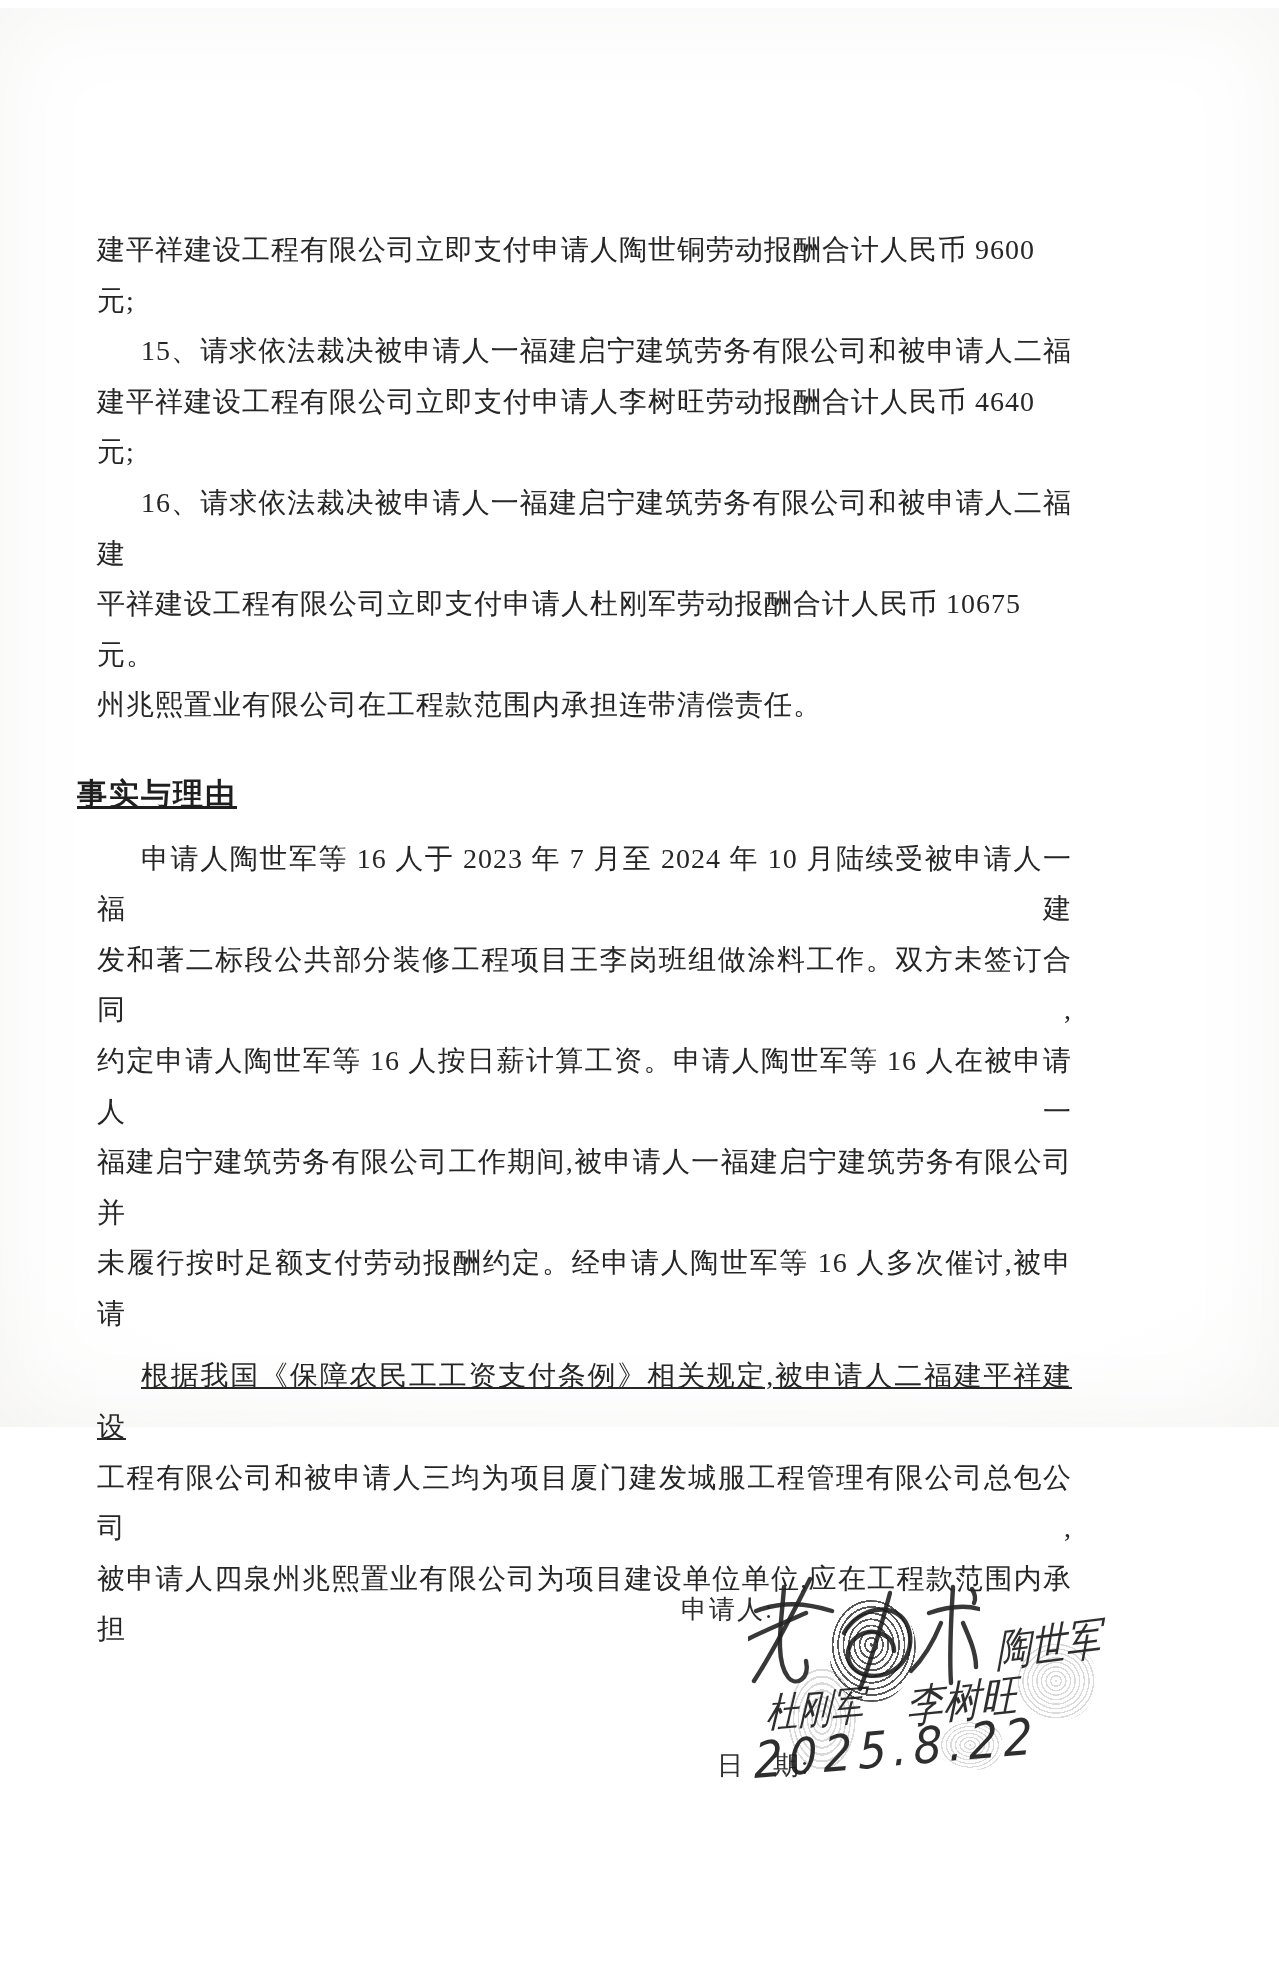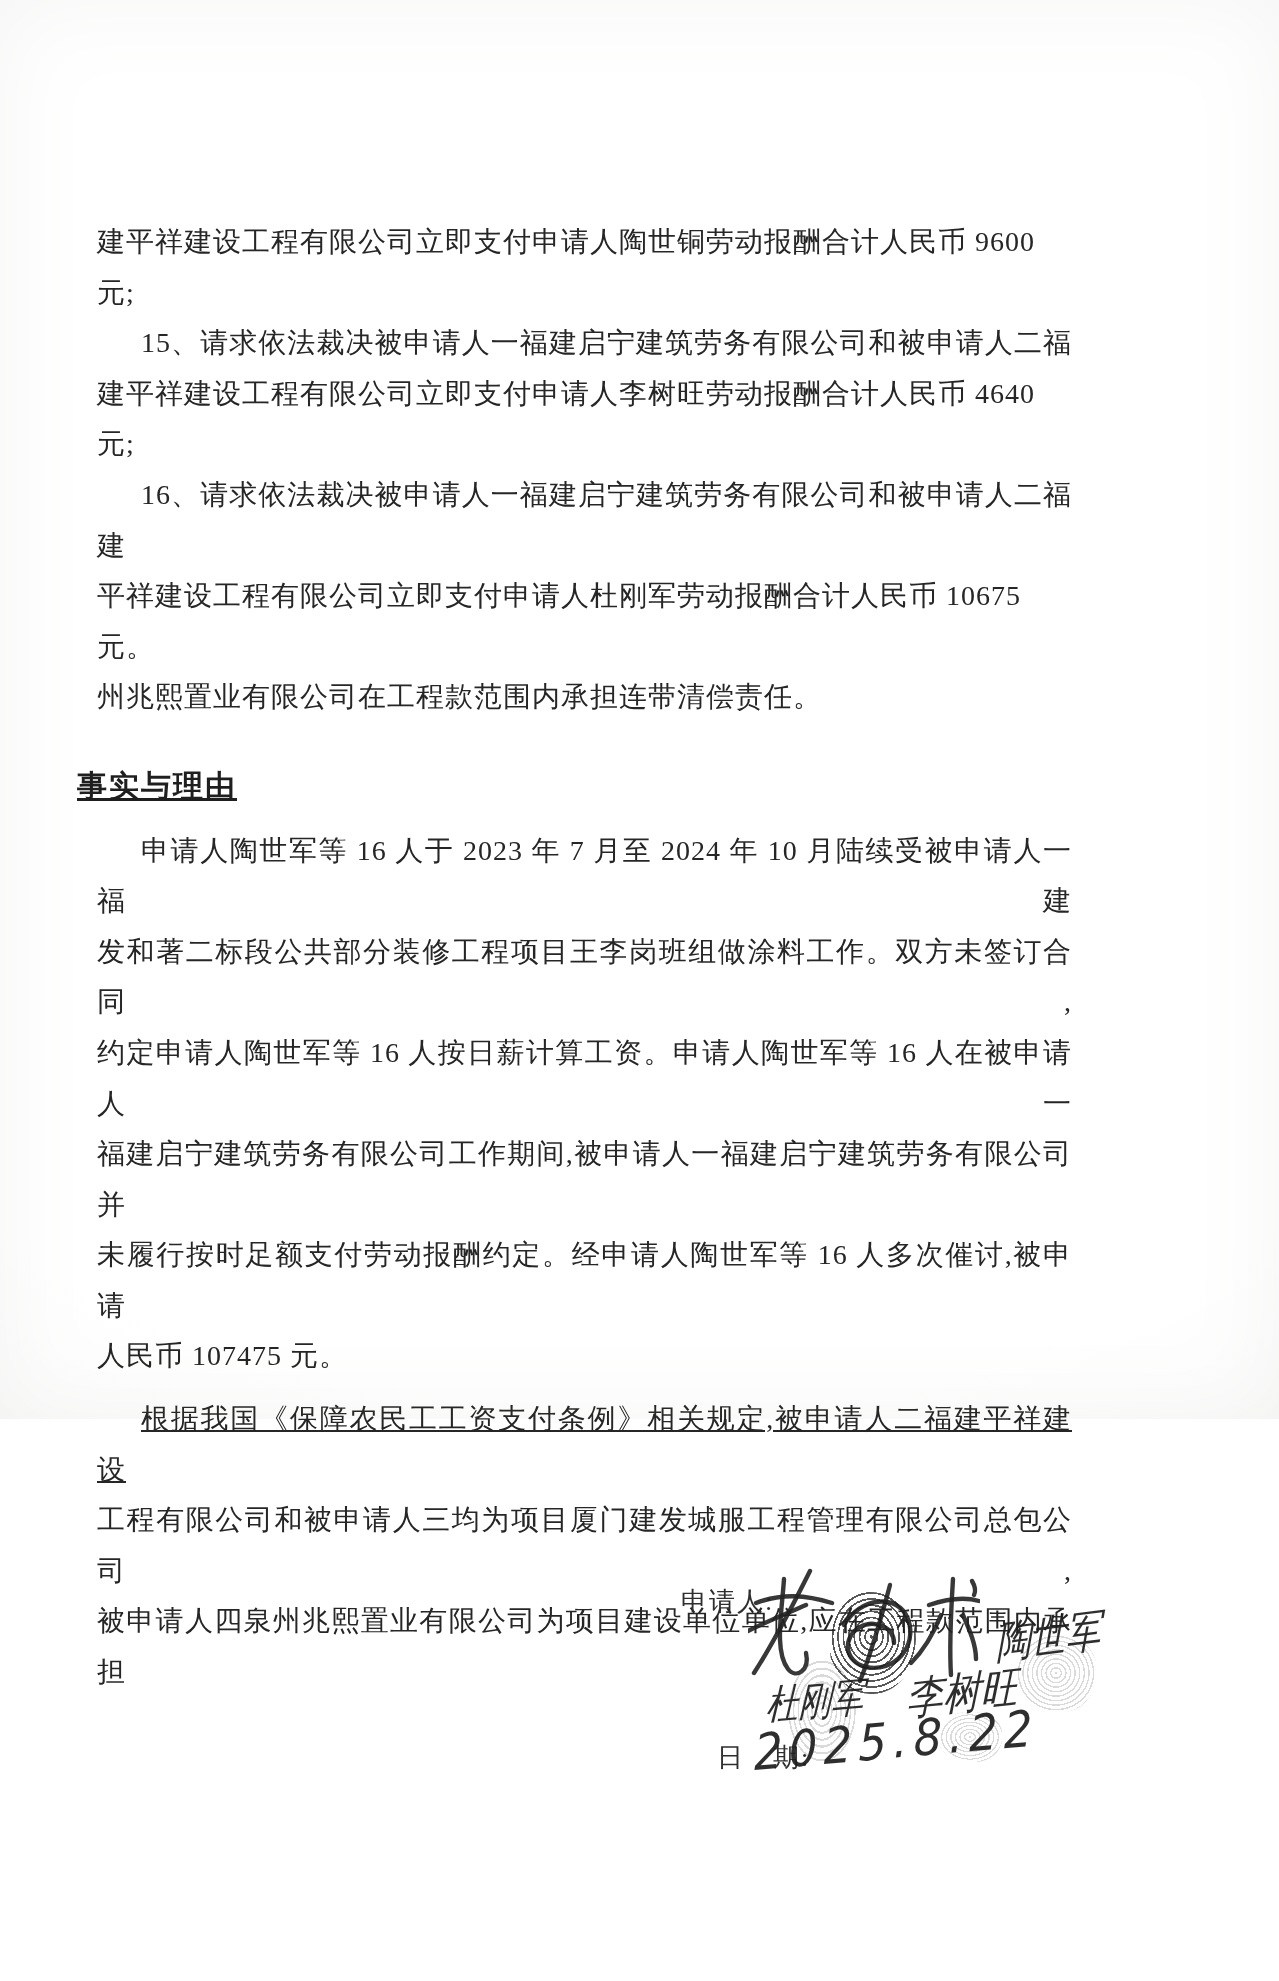--- a/index.html
+++ b/index.html
@@ -2,20 +2,21 @@
 <html><head>
 <meta charset="utf-8">
 <style>
   html,body{margin:0;padding:0;}
   body{width:1279px;height:1981px;background:#ffffff;overflow:hidden;}
 
   .page{
     position:relative;width:1279px;height:1419px;
     background:radial-gradient(130% 95% at 50% 40%, #ffffff 62%, #f7f6f4 100%);
     font-family:"Liberation Serif", serif;
+    margin-top:8px;
   }
   .page::after{
     content:"";position:absolute;inset:0;pointer-events:none;
     box-shadow:inset 0 0 90px rgba(130,125,118,0.08);
   }
 
   
   .doc{
     position:absolute;left:97px;top:217px;width:975px;
     font-size:28px;line-height:50.6px;color:#262626;
@@ -81,21 +82,20 @@
       <div class="line">建平祥建设工程有限公司立即支付申请人李树旺劳动报酬合计人民币 4640 元;</div>
       <div class="line just ind">16、请求依法裁决被申请人一福建启宁建筑劳务有限公司和被申请人二福建</div>
       <div class="line">平祥建设工程有限公司立即支付申请人杜刚军劳动报酬合计人民币 10675 元。</div>
       <div class="line">州兆熙置业有限公司在工程款范围内承担连带清偿责任。</div>
       <div class="heading">事实与理由</div>
       <div class="line just ind">申请人陶世军等 16 人于 2023 年 7 月至 2024 年 10 月陆续受被申请人一福建</div>
       <div class="line just">发和著二标段公共部分装修工程项目王李岗班组做涂料工作。双方未签订合同,</div>
       <div class="line just">约定申请人陶世军等 16 人按日薪计算工资。申请人陶世军等 16 人在被申请人一</div>
       <div class="line just">福建启宁建筑劳务有限公司工作期间,被申请人一福建启宁建筑劳务有限公司并</div>
       <div class="line just">未履行按时足额支付劳动报酬约定。经申请人陶世军等 16 人多次催讨,被申请</div>
-      <div class="line">人民币 107475 元。</div>
       <div class="line just ind" style="margin-top: 12px; text-decoration: underline;">根据我国《保障农民工工资支付条例》相关规定,被申请人二福建平祥建设</div>
       <div class="line just">工程有限公司和被申请人三均为项目厦门建发城服工程管理有限公司总包公司,</div>
       <div class="line just">被申请人四泉州兆熙置业有限公司为项目建设单位单位,应在工程款范围内承担</div>
     </div>
 
   <span class="sig-label" id="label-applicant">申请人:</span>
 
   <svg class="sig-svg" viewBox="0 0 232 120" aria-label="黄勃松">
     <path d="M0,64 C20,54 40,46 58,38"></path>
     <path d="M62,4 C48,32 28,72 6,106"></path>

